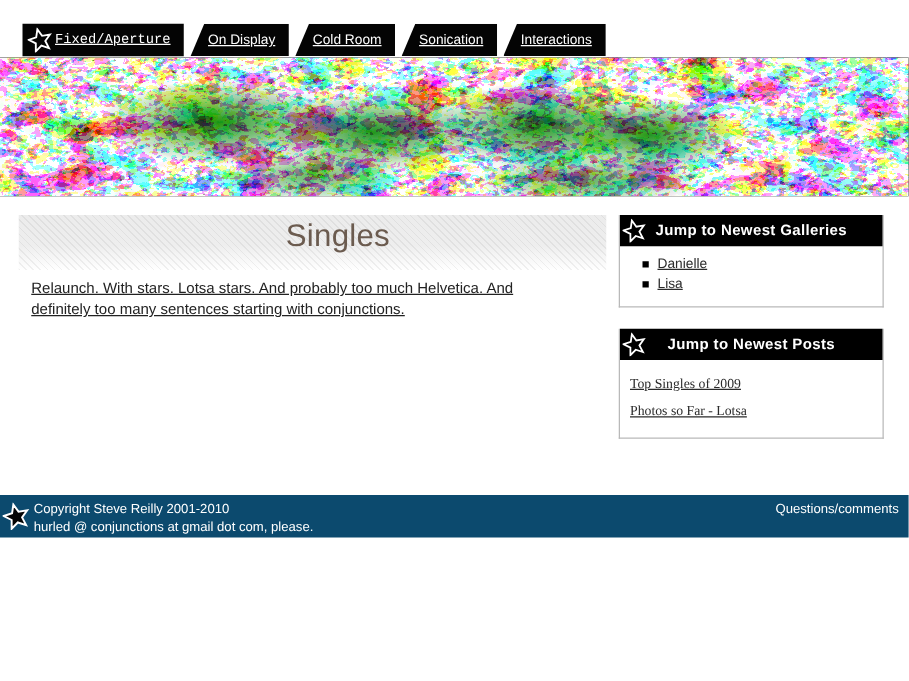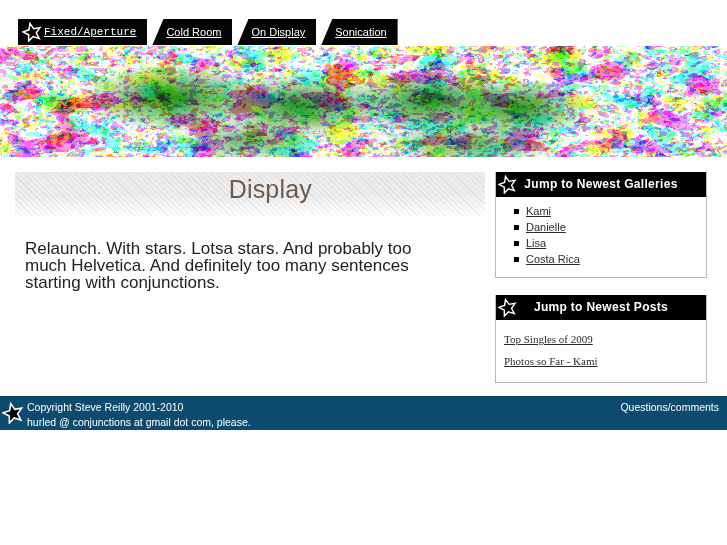--- a/index.html
+++ b/index.html
@@ -81,25 +81,26 @@
   #welcome-title {
     position: absolute;
     right: 173px; top: 3px;
     font-size: 25px;
     color: #6b5b4f;
     font-weight: normal;
     margin: 0;
     letter-spacing: 0.2px;
   }
   #intro {
-    margin: 24px 0 0 10px;
+    margin: 6px 0 0 10px;
     width: 432px;
-    font-size: 17px;
+    font-size: 12px;
     color: #222222;
     line-height: 17px;
+    text-decoration: underline;
   }
 
   
   #sidebar {
     position: absolute;
     left: 495px; top: 172px;
     width: 212px;
   }
   .side-box {
     border: 1px solid #b9b9b9;
@@ -193,27 +194,30 @@
   <nav id="nav">
     <a class="tab first" href="#">
       <svg class="tab-star" viewBox="0 0 24 24">
         <g transform="rotate(-14 12 12)">
           <polygon points="12,1.5 14.9,8.6 22.5,9.2 16.7,14.2 18.5,21.6 12,17.6 5.5,21.6 7.3,14.2 1.5,9.2 9.1,8.6" fill="#040404" stroke="#ffffff" stroke-width="1.8" stroke-linejoin="miter"></polygon>
         </g>
       </svg>
       <span>Fixed/Aperture</span>
     </a>
     <a class="tab" href="#">
+      <span>On Display</span>
+    </a>
+    <a class="tab" href="#">
       <span>Cold Room</span>
-    </a>
-    <a class="tab" href="#">
-      <span>On Display</span>
     </a>
     <a class="tab" href="#">
       <span>Sonication</span>
+    </a>
+    <a class="tab" href="#">
+      <span>Interactions</span>
     </a>
   </nav>
 
   <div id="banner">
     <svg viewBox="0 0 727 111" preserveAspectRatio="none">
       <defs>
         <filter id="rocks" x="0" y="0" width="100%" height="100%">
           <feTurbulence type="fractalNoise" baseFrequency="0.022 0.045" numOctaves="4" seed="7" result="t"></feTurbulence>
           <feColorMatrix in="t" type="matrix" values="0 0 0 0 0.5  0 0 0 0 0.5  0 0 0 0 0.5  0 0 0 0 1" result="g"></feColorMatrix>
           <feComponentTransfer in="t" result="hard">
@@ -251,70 +255,62 @@
         <ellipse cx="250" cy="95" rx="70" ry="22" fill="url(#glow1)" opacity="0.7"></ellipse>
         <ellipse cx="470" cy="98" rx="90" ry="22" fill="url(#glow1)" opacity="0.7"></ellipse>
       </g>
 
       <text id="banner-word" x="140" y="78" font-family="Liberation Sans, sans-serif" font-size="62" letter-spacing="-1" fill="none" stroke="#25c425" stroke-width="1.6"></text>
     </svg>
   </div>
 
   <main id="main">
     <div id="welcome-band">
-      <h1 id="welcome-title">Display</h1>
+      <h1 id="welcome-title">Singles</h1>
     </div>
     <p id="intro">Relaunch.  With stars. Lotsa stars. And probably too much Helvetica. And definitely too many sentences starting with conjunctions.</p>
   </main>
 
   <aside id="sidebar">
 
     <section class="side-box">
       <div class="side-head">
         <svg class="head-star" viewBox="0 0 24 24">
           <g transform="rotate(-14 12 12)">
             <polygon points="12,1.5 14.9,8.6 22.5,9.2 16.7,14.2 18.5,21.6 12,17.6 5.5,21.6 7.3,14.2 1.5,9.2 9.1,8.6" fill="#000000" stroke="#ffffff" stroke-width="1.8" stroke-linejoin="miter"></polygon>
           </g>
         </svg>
         <span>Jump to Newest Galleries</span>
       </div>
       <div class="side-body">
         <ul class="side-list">
           <li>
             <span class="bullet"></span>
-            <a href="#">Kami</a>
-          </li>
-          <li>
-            <span class="bullet"></span>
             <a href="#">Danielle</a>
           </li>
           <li>
             <span class="bullet"></span>
             <a href="#">Lisa</a>
-          </li>
-          <li>
-            <span class="bullet"></span>
-            <a href="#">Costa Rica</a>
           </li>
         </ul>
       </div>
     </section>
 
     <section class="side-box">
       <div class="side-head">
         <svg class="head-star" viewBox="0 0 24 24">
           <g transform="rotate(-14 12 12)">
             <polygon points="12,1.5 14.9,8.6 22.5,9.2 16.7,14.2 18.5,21.6 12,17.6 5.5,21.6 7.3,14.2 1.5,9.2 9.1,8.6" fill="#000000" stroke="#ffffff" stroke-width="1.8" stroke-linejoin="miter"></polygon>
           </g>
         </svg>
         <span>Jump to Newest Posts</span>
       </div>
       <div class="side-body posts-body">
         <a class="post-link" href="#">Top Singles of 2009</a>
-        <a class="post-link" href="#">Photos so Far - Kami</a>
+        <a class="post-link" href="#">Photos so Far - Lotsa</a>
       </div>
     </section>
 
   </aside>
 
   <footer id="footer">
     <svg id="footer-star" viewBox="0 0 24 24">
       <g transform="rotate(-14 12 12)">
         <polygon points="12,1.5 14.9,8.6 22.5,9.2 16.7,14.2 18.5,21.6 12,17.6 5.5,21.6 7.3,14.2 1.5,9.2 9.1,8.6" fill="#050505" stroke="#ffffff" stroke-width="1.7" stroke-linejoin="miter"></polygon>
       </g>

